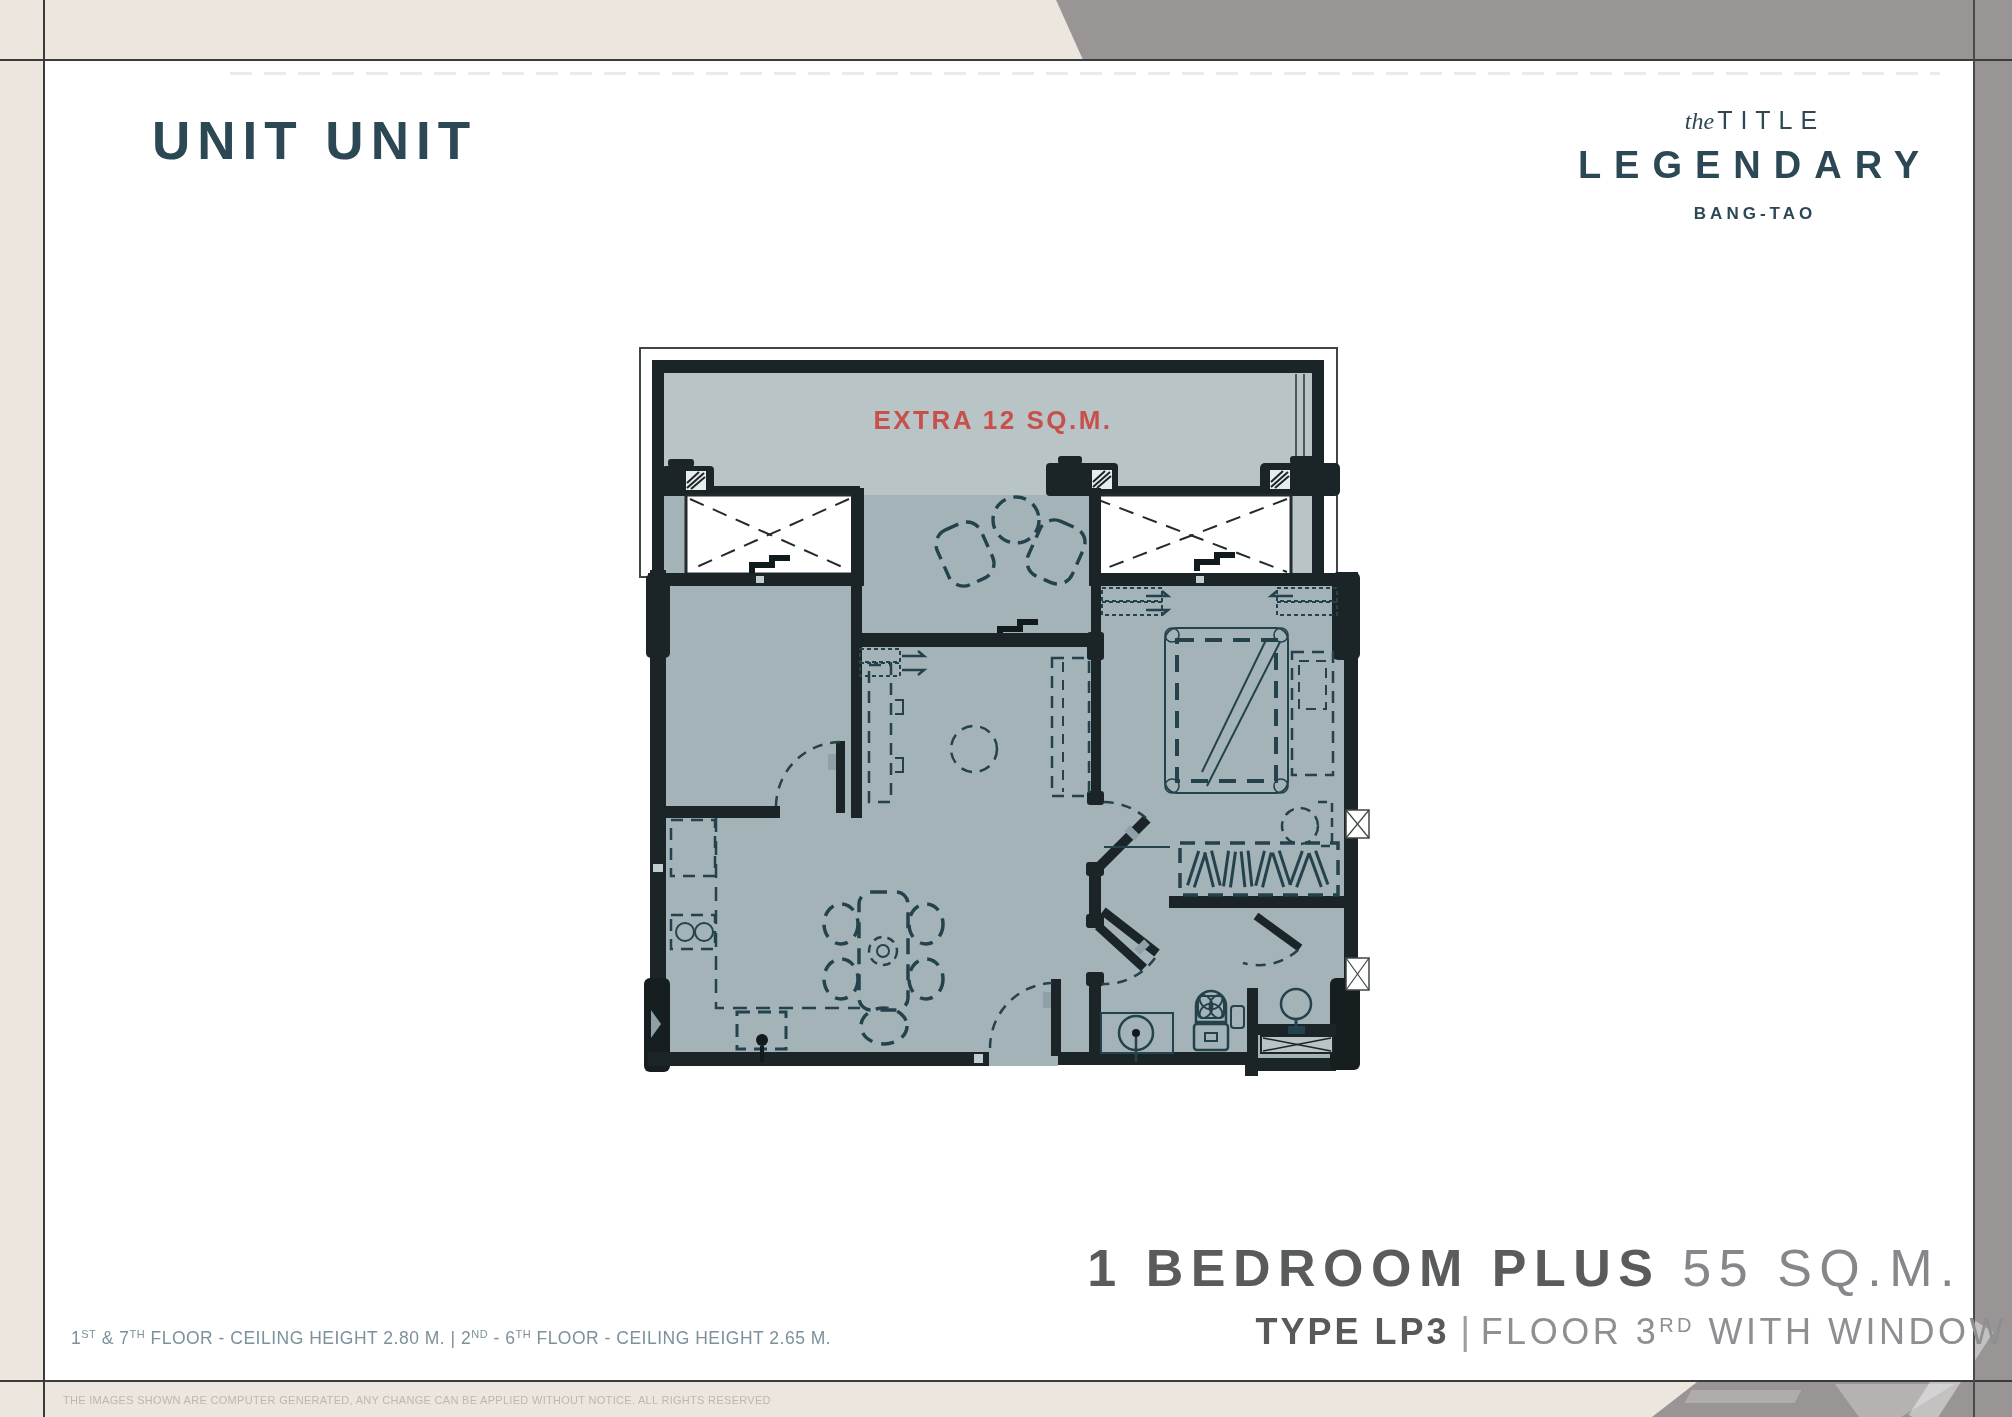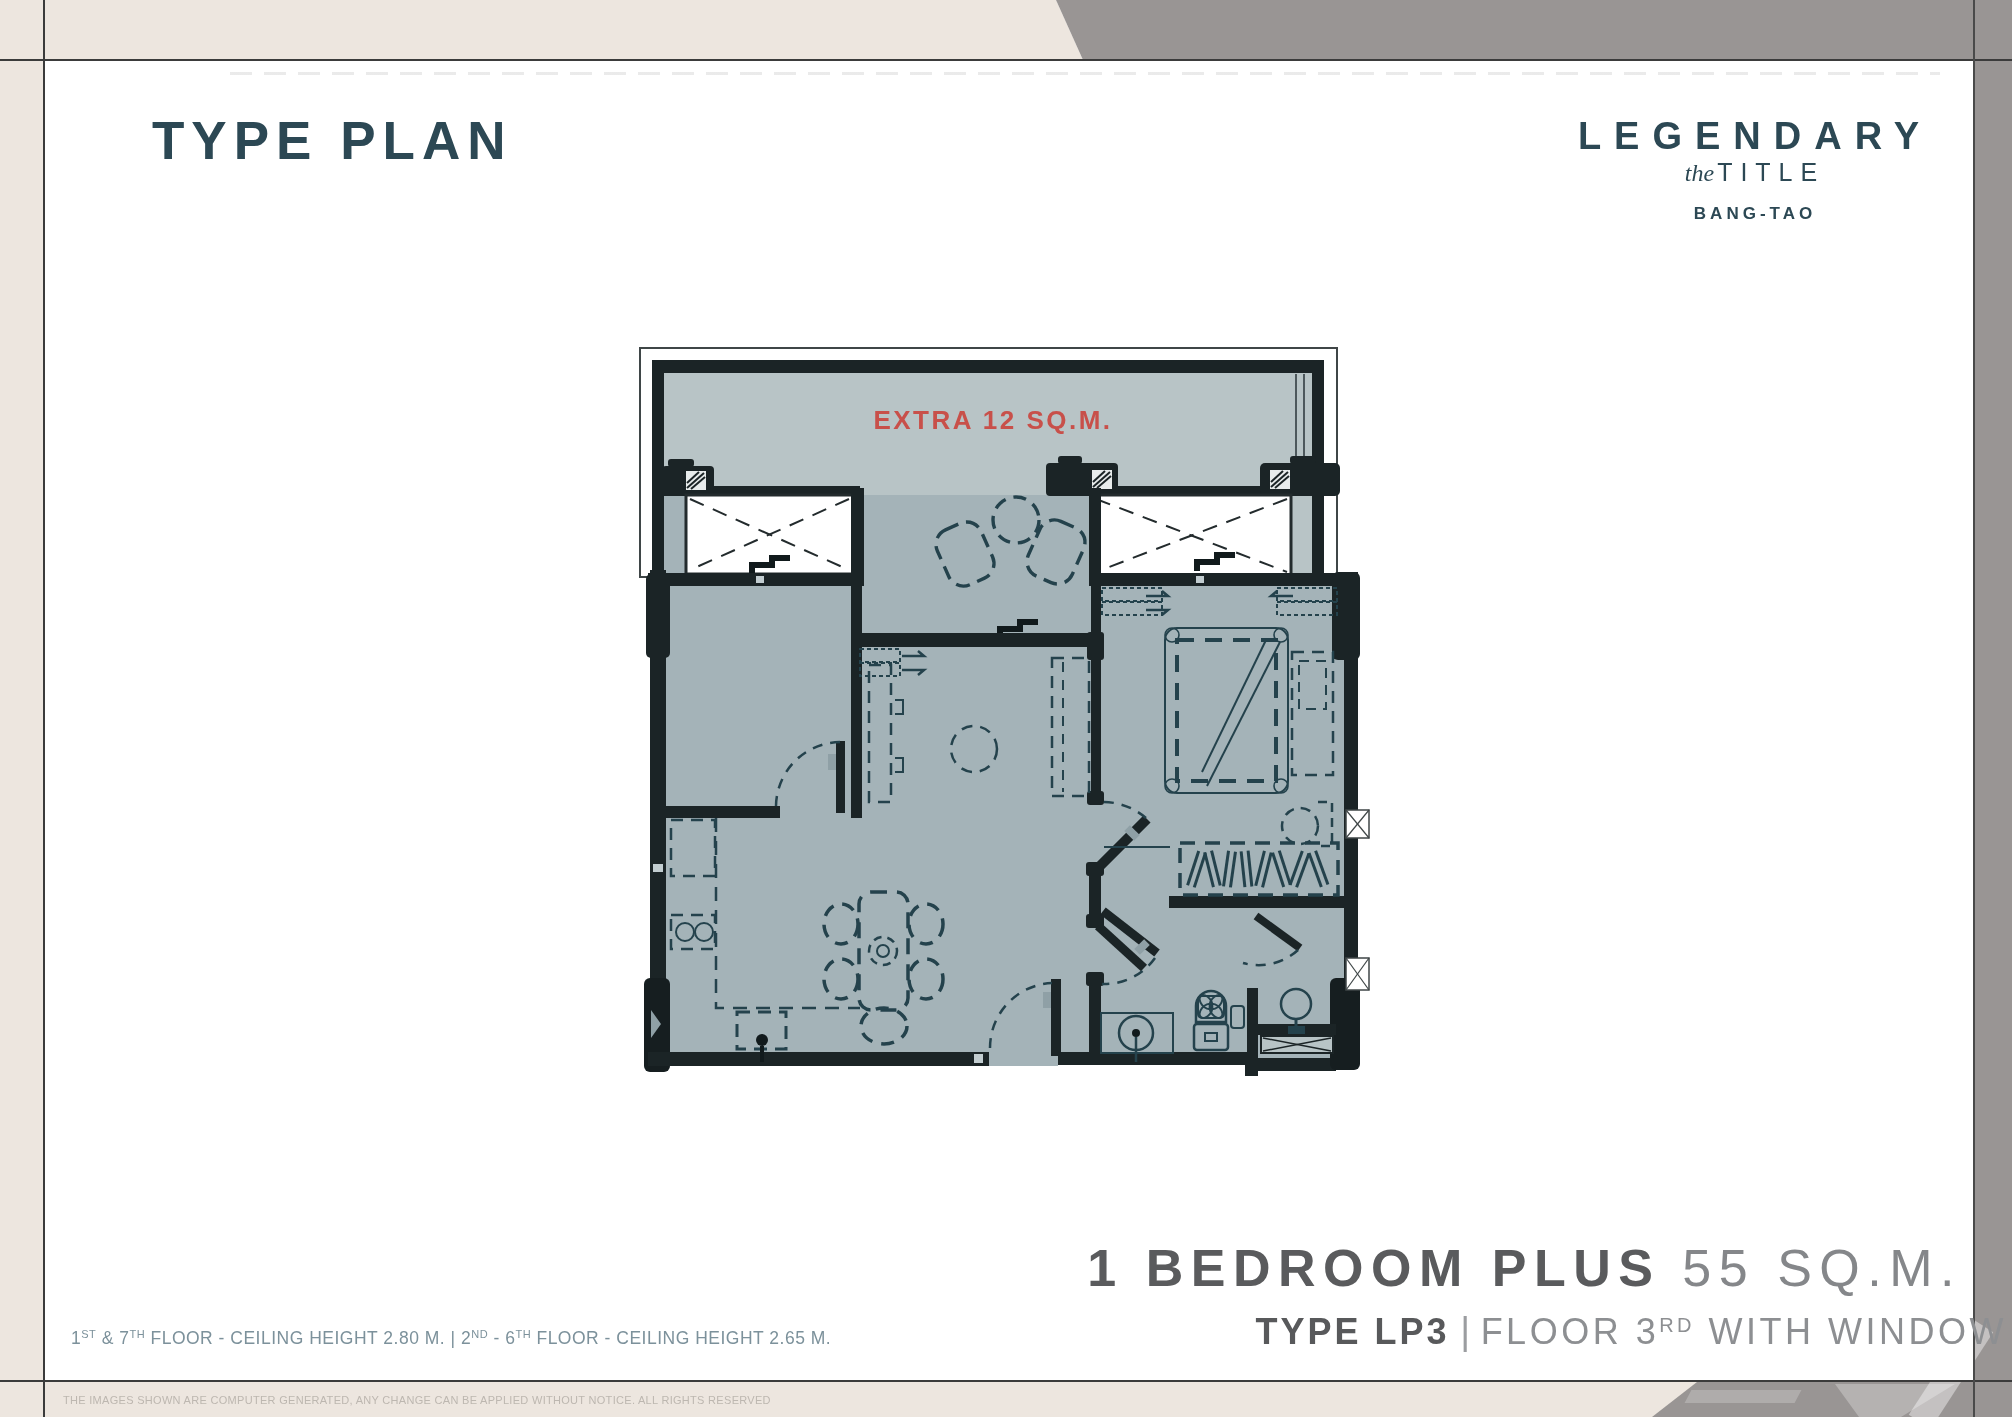--- a/index.html
+++ b/index.html
@@ -26,25 +26,25 @@
 <div class="abs" style="left:1835px;top:1384px;width:120px;height:33px;background:rgba(255,255,255,0.28);clip-path:polygon(0 0,100% 0,55% 100%,20% 100%);"></div>
 <div class="abs" style="left:1688px;top:1390px;width:110px;height:13px;background:rgba(255,255,255,0.22);transform:skewX(-28deg);"></div>
 
 <div class="abs" style="left:0;top:59px;width:2012px;height:2px;background:#3b3b3b;"></div>
 <div class="abs" style="left:0;top:1380px;width:2012px;height:2px;background:#3b3b3b;"></div>
 <div class="abs" style="left:43px;top:0;width:2px;height:1417px;background:#3b3b3b;"></div>
 <div class="abs" style="left:1973px;top:0;width:2px;height:1417px;background:#4a4a4a;"></div>
 
 <div class="abs" style="left:230px;top:72px;width:1710px;height:3px;background:repeating-linear-gradient(90deg,rgba(110,110,110,0.14) 0 22px,transparent 22px 34px);"></div>
 
-<div class="abs" style="left:152px;top:110px;font-size:53px;font-weight:bold;letter-spacing:7px;color:#2C4854;">TYPE PLAN</div>
+<div class="abs" style="left:152px;top:110px;font-size:53px;font-weight:bold;letter-spacing:7px;color:#2C4854;">UNIT UNIT</div>
 
 <div class="abs" style="left:1540px;top:106px;width:430px;text-align:center;color:#2C4854;">
+  <div style="font-size:25px;letter-spacing:8px;"><span style="font-family:'Liberation Serif',serif;font-style:italic;font-size:24px;letter-spacing:0;margin-right:3px;">the</span>TITLE</div>
   <div style="font-size:38px;font-weight:bold;letter-spacing:13px;margin-top:9px;">LEGENDARY</div>
-  <div style="font-size:25px;letter-spacing:8px;"><span style="font-family:'Liberation Serif',serif;font-style:italic;font-size:24px;letter-spacing:0;margin-right:3px;">the</span>TITLE</div>
   <div style="font-size:17px;font-weight:bold;letter-spacing:4px;margin-top:17px;">BANG-TAO</div>
 </div>
 
 <svg class="abs" style="left:0;top:0;" width="2012" height="1417" viewBox="0 0 2012 1417">
 
 <rect x="640" y="348" width="697" height="229" fill="#ffffff" stroke="#3f4647" stroke-width="2"></rect>
 
 <rect x="664" y="372" width="648" height="123" fill="#b8c4c6"></rect>
 
 <text x="993" y="429" text-anchor="middle" font-family="Liberation Sans, sans-serif" font-size="26" font-weight="bold" letter-spacing="2.5" fill="#C8504A">EXTRA 12 SQ.M.</text>

